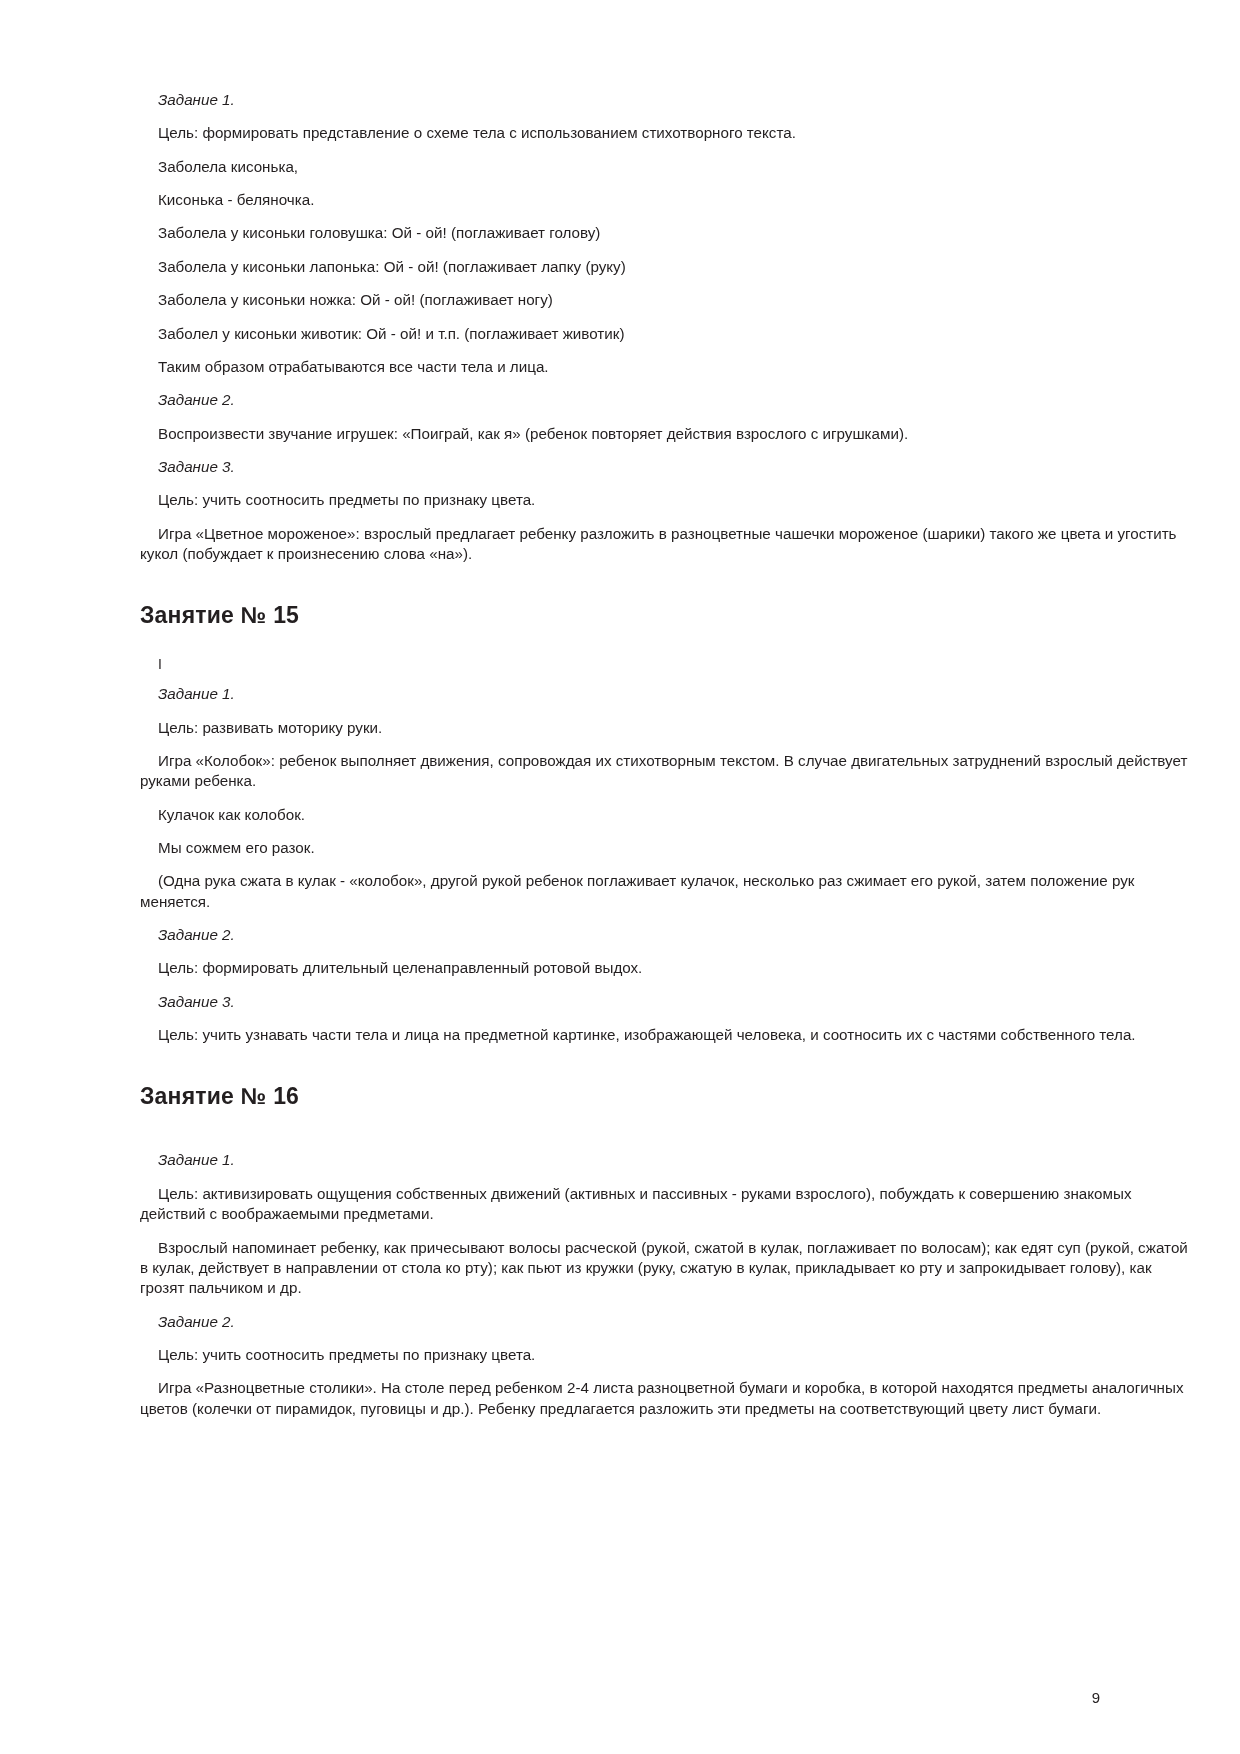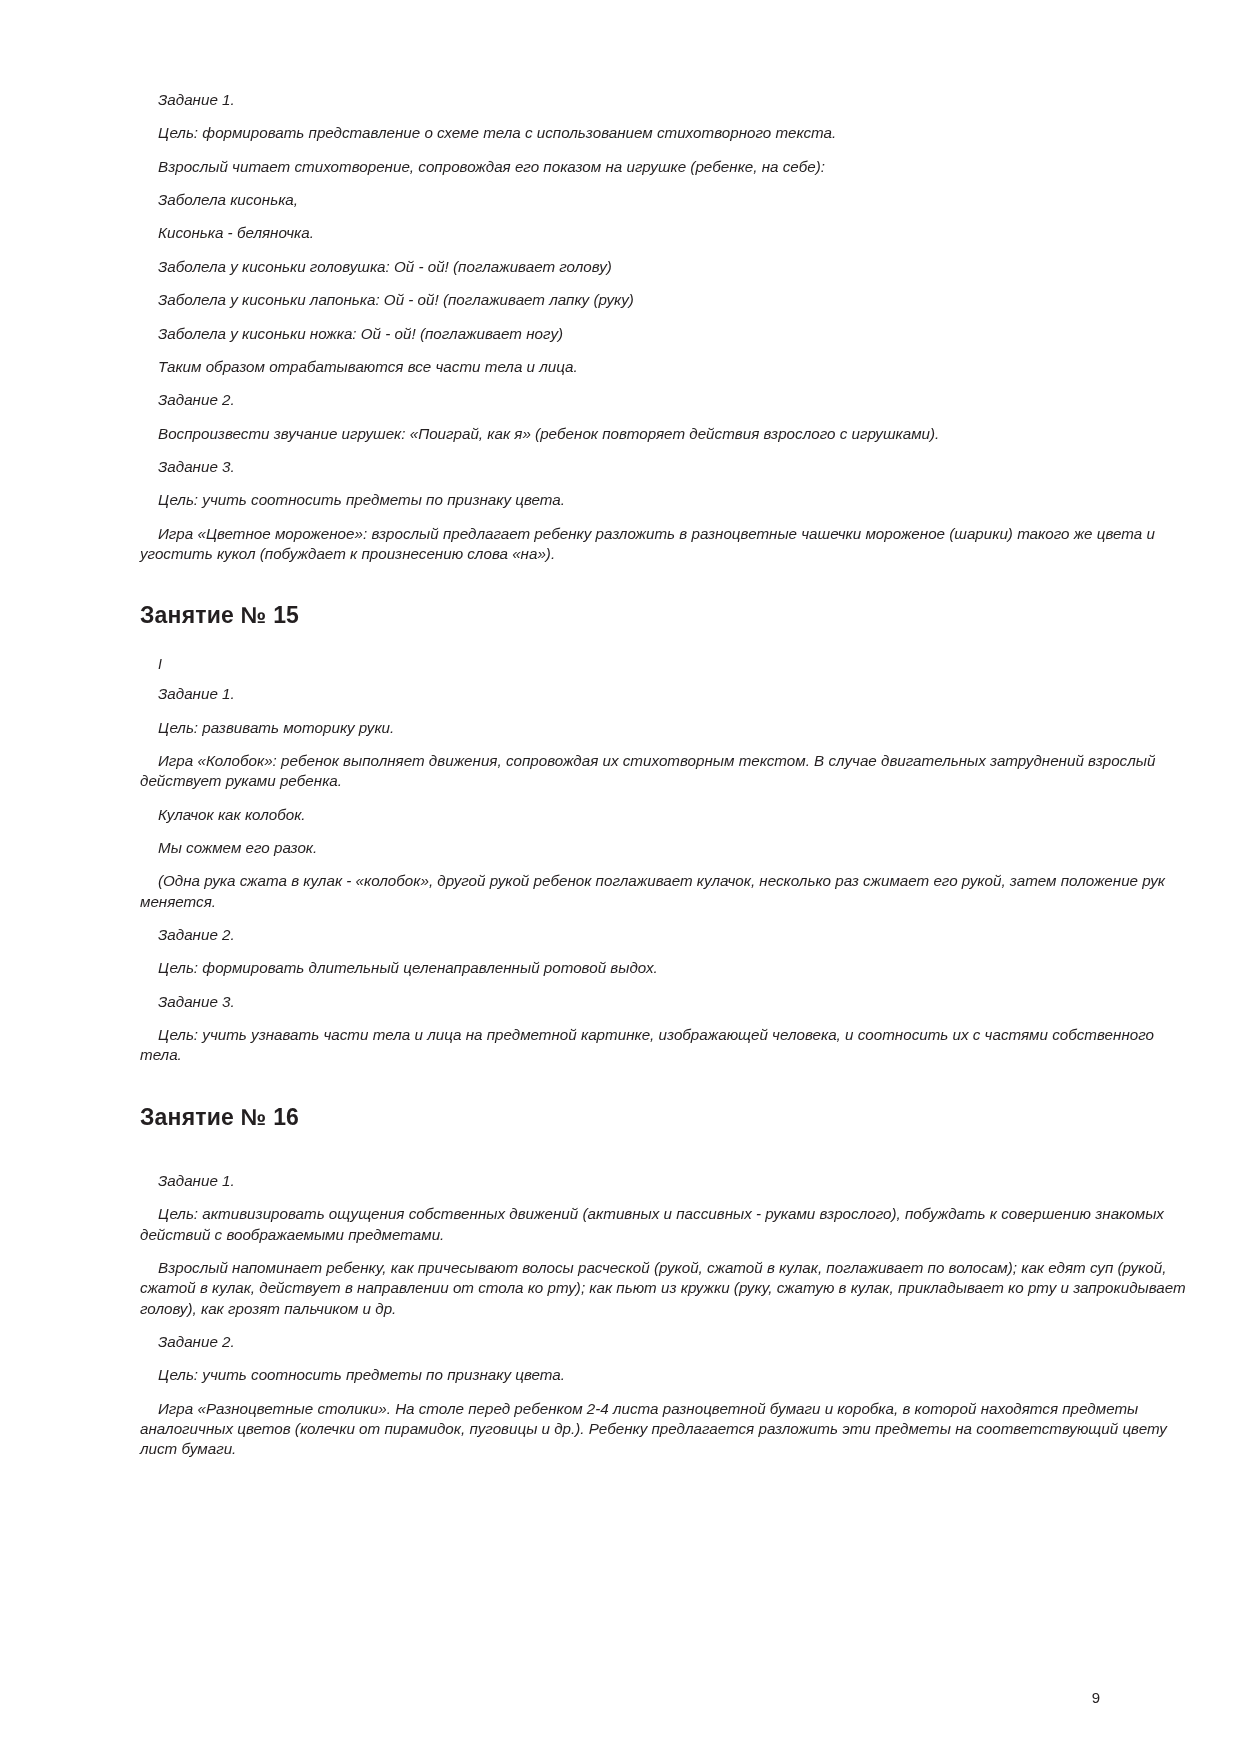--- a/index.html
+++ b/index.html
@@ -21,21 +21,20 @@
     padding: 86px 96px 24px 96px;
   }
   .content {
     width: 1048px;
   }
   p {
     margin: 0 0 13px 0;
     font-size: 15.2px;
     line-height: 1.34;
     color: #231f20;
-    font-style: italic;
   }
   p.ind {
     text-indent: 18px;
   }
   p.italic {
     font-style: italic;
     text-indent: 18px;
   }
   h2 {
     font-size: 23px;
@@ -59,26 +58,26 @@
   }
   .spacer-md { height: 14px; }
 </style>
 </head>
 <body>
 
 <div class="page">
   <div class="content" id="body-container">
       <p class="italic">Задание 1.</p>
       <p class="ind">Цель: формировать представление о схеме тела с использованием стихотворного текста.</p>
-      <p class="ind">Взрослый читает стихотворение, сопровождая его показом на игрушке (ребенке, на себе):</p>
       <p class="ind">Заболела кисонька,</p>
       <p class="ind">Кисонька - беляночка.</p>
       <p class="ind">Заболела у кисоньки головушка: Ой - ой! (поглаживает голову)</p>
       <p class="ind">Заболела у кисоньки лапонька: Ой - ой! (поглаживает лапку (руку)</p>
       <p class="ind">Заболела у кисоньки ножка: Ой - ой! (поглаживает ногу)</p>
+      <p class="ind">Заболел у кисоньки животик: Ой - ой! и т.п. (поглаживает животик)</p>
       <p class="ind">Таким образом отрабатываются все части тела и лица.</p>
       <p class="italic">Задание 2.</p>
       <p class="ind">Воспроизвести звучание игрушек: «Поиграй, как я» (ребенок повторяет действия взрослого с игрушками).</p>
       <p class="italic">Задание 3.</p>
       <p class="ind">Цель: учить соотносить предметы по признаку цвета.</p>
       <p class="ind">Игра «Цветное мороженое»: взрослый предлагает ребенку разложить в разноцветные чашечки мороженое (шарики) такого же цвета и угостить кукол (побуждает к произнесению слова «на»).</p>
       <h2>Занятие № 15</h2>
       <p class="marker">I</p>
       <p class="italic">Задание 1.</p>
       <p class="ind">Цель: развивать моторику руки.</p>

